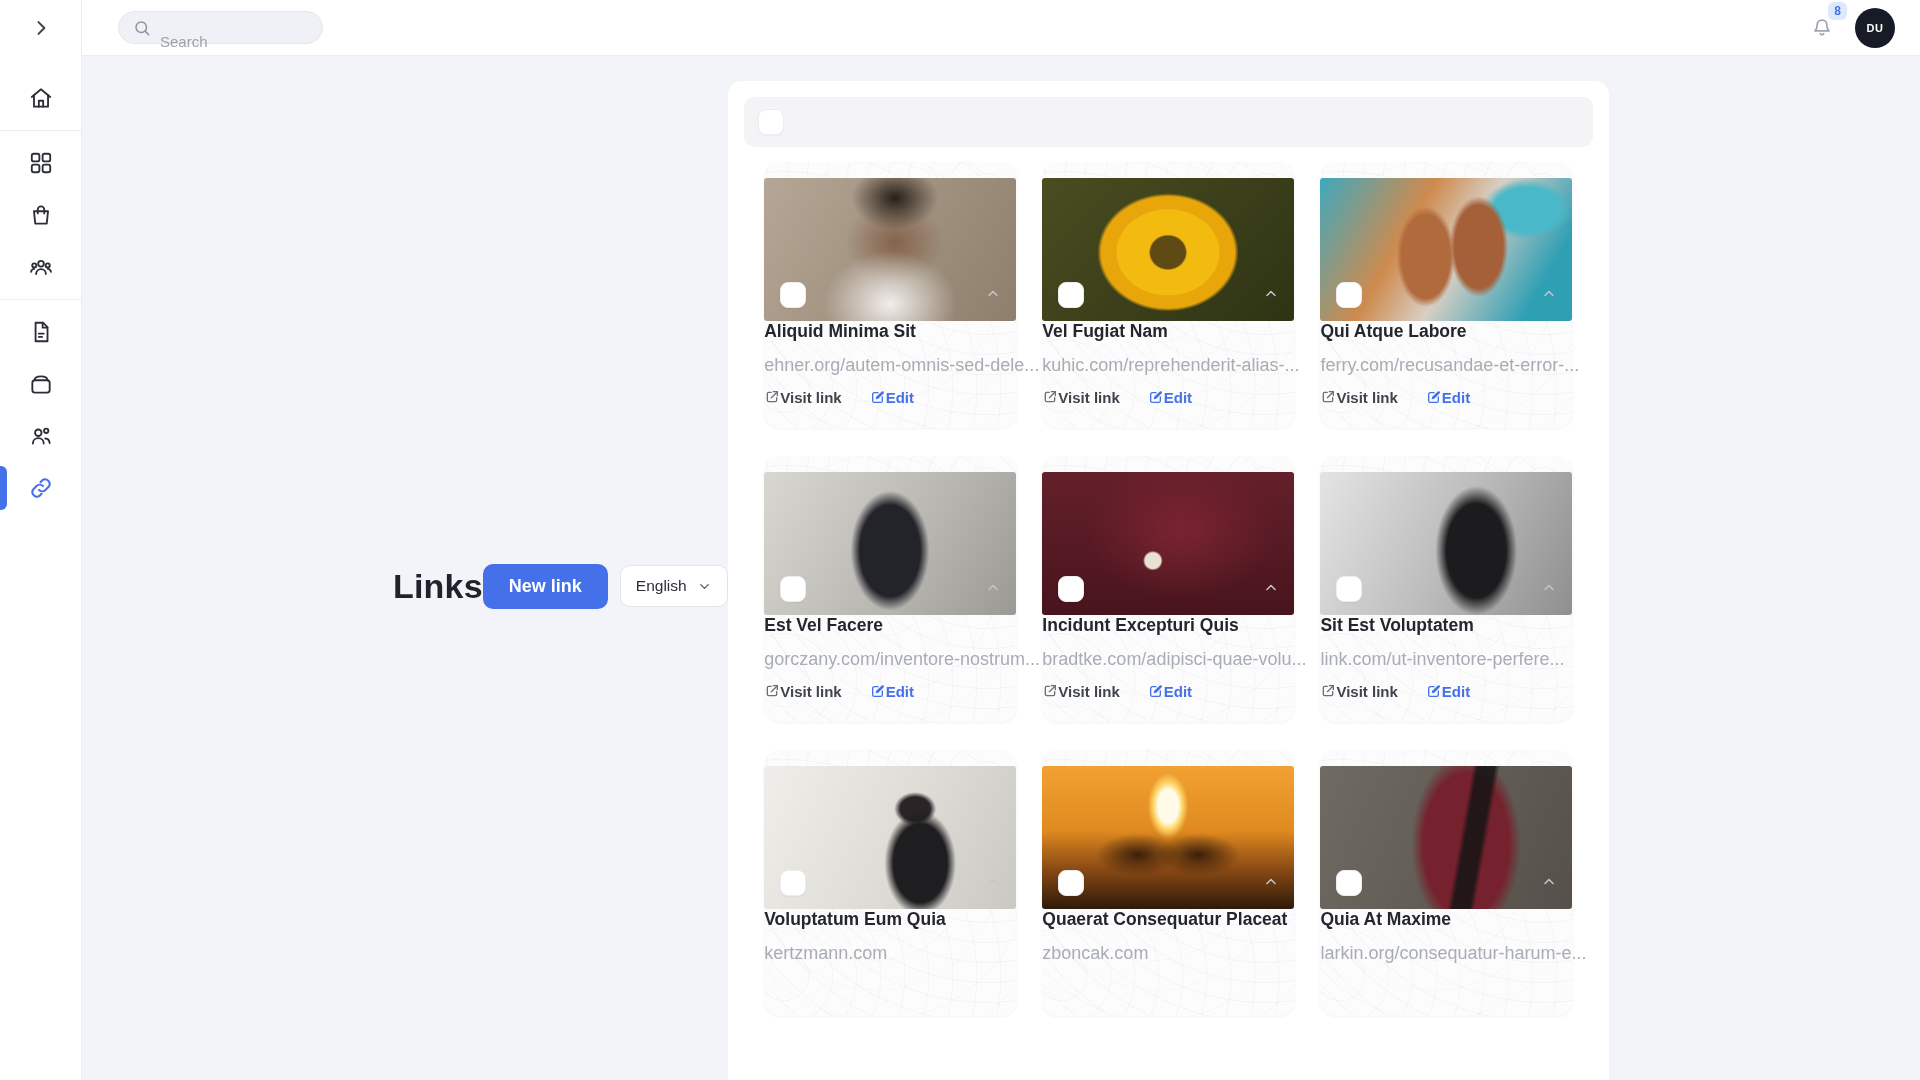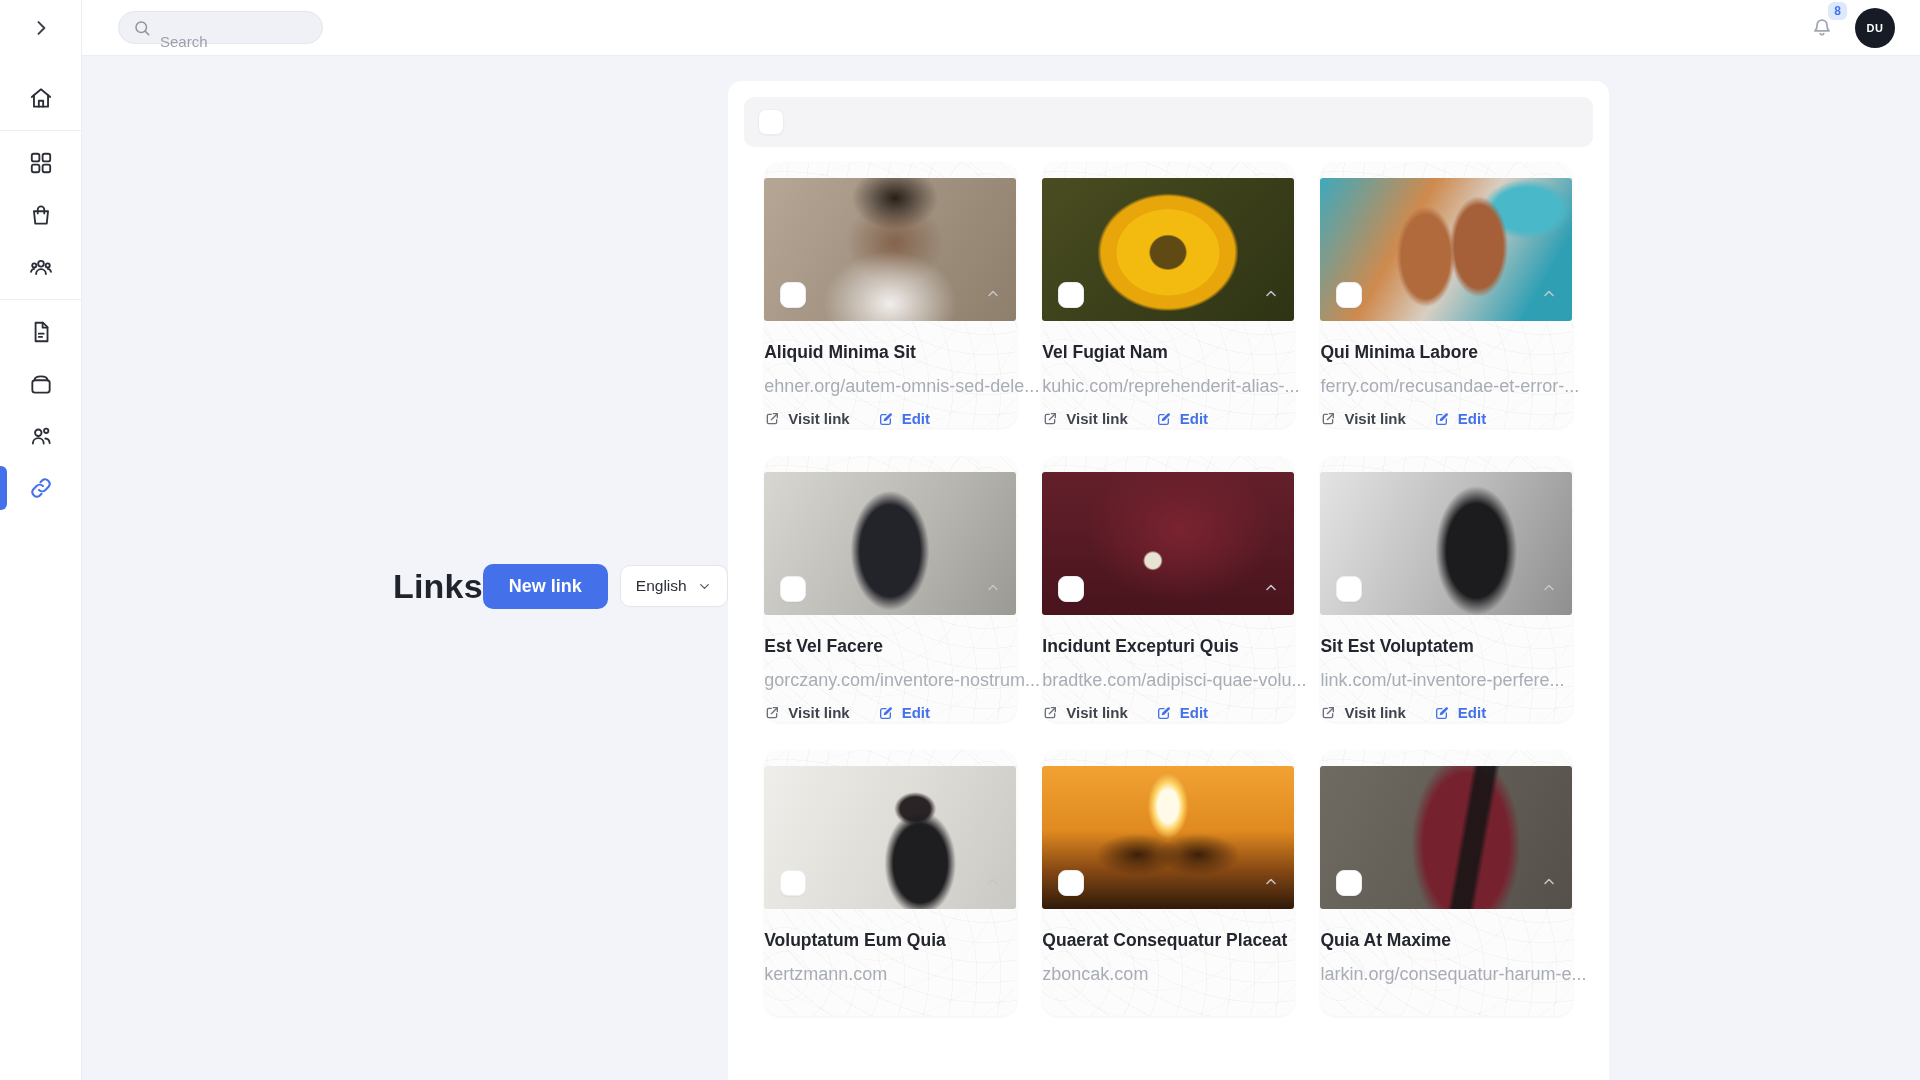--- a/index.html
+++ b/index.html
@@ -44,24 +44,24 @@
   .card { position:relative; height:266px; background-color:#fcfcfc; border-radius:16px; box-shadow:0 1px 3px rgba(20,22,30,.05);
     background-image:
       repeating-radial-gradient(circle at 88% 12%, rgba(120,125,135,.055) 0 1px, transparent 1px 20px),
       repeating-radial-gradient(circle at 8% 85%, rgba(120,125,135,.05) 0 1px, transparent 1px 24px),
       repeating-radial-gradient(circle at 45% 45%, rgba(120,125,135,.035) 0 1px, transparent 1px 30px);
   }
   .card-check { position:absolute; left:16px; top:50%; transform:translateY(-50%); }
   .card-collapse { position:absolute; right:12px; top:50%; transform:translateY(-50%); background:none; border:none; color:#c3c6cc; cursor:pointer; padding:4px; }
   .card-inner { width:252px; margin:16px auto 0; }
   .card-img { width:252px; height:143px; border-radius:3px; }
-  .card-title { margin-top:21px; font-size:17.5px; font-weight:bold; color:#23262e; white-space:nowrap; }
+  .card-title { font-size:17.5px; font-weight:bold; color:#23262e; white-space:nowrap; }
   .card-url { margin-top:13px; font-size:18px; color:#a8acb5; white-space:nowrap; }
   .card-actions { margin-top:13px; display:flex; align-items:center; gap:28px; }
-  .action { display:flex; align-items:flex-end; gap:8px; font-size:15px; font-weight:600; text-decoration:none; cursor:pointer; }
+  .action { display:flex; align-items:flex-start; font-size:15px; font-weight:600; text-decoration:none; cursor:pointer; }
   .action.visit { color:#3f444d; }
   .action.visit svg { color:#6a6f79; }
   .action.edit { color:#4471ea; }
 </style>
 </head>
 <body>
 
 <aside class="sidebar">
   <div class="collapse-btn">
     <svg width="20" height="20" viewBox="0 0 24 24" fill="none" stroke="currentColor" stroke-width="2.4" stroke-linecap="round" stroke-linejoin="round">
@@ -233,21 +233,21 @@
           </div>
         </article>
 
         <article class="card">
           <div class="checkbox card-check"></div>
           <button class="card-collapse"><svg width="16" height="16" viewBox="0 0 24 24" fill="none" stroke="currentColor" stroke-width="2.2" stroke-linecap="round" stroke-linejoin="round">
                 <polyline points="6 15 12 9 18 15"></polyline>
               </svg></button>
           <div class="card-inner">
             <div class="card-img" style="background:radial-gradient(42px 72px at 42% 55%,#b06a3c 0 58%,rgba(176,106,60,0) 70%),radial-gradient(42px 72px at 63% 48%,#a5603a 0 58%,rgba(165,96,58,0) 70%),radial-gradient(60px 40px at 82% 22%,#49b8c8 0 55%,rgba(73,184,200,0) 75%),linear-gradient(120deg,#3fa9bd 0%,#cf8a4e 35%,#d8cfc4 55%,#2f9fb4 85%)"></div>
-            <h3 class="card-title">Qui Minima Labore</h3>
+            <h3 class="card-title">Qui Atque Labore</h3>
             <div class="card-url">ferry.com/recusandae-et-error-...</div>
             <div class="card-actions">
               <a class="action visit">
                   <svg width="16" height="16" viewBox="0 0 24 24" fill="none" stroke="currentColor" stroke-width="2" stroke-linecap="round" stroke-linejoin="round">
                     <path d="M11 5H7a2 2 0 0 0-2 2v10a2 2 0 0 0 2 2h10a2 2 0 0 0 2-2v-4"></path>
                     <path d="M14 4h6v6"></path>
                     <path d="M20 4l-9 9"></path>
                   </svg>
                   <span>Visit link</span>
                 </a>

